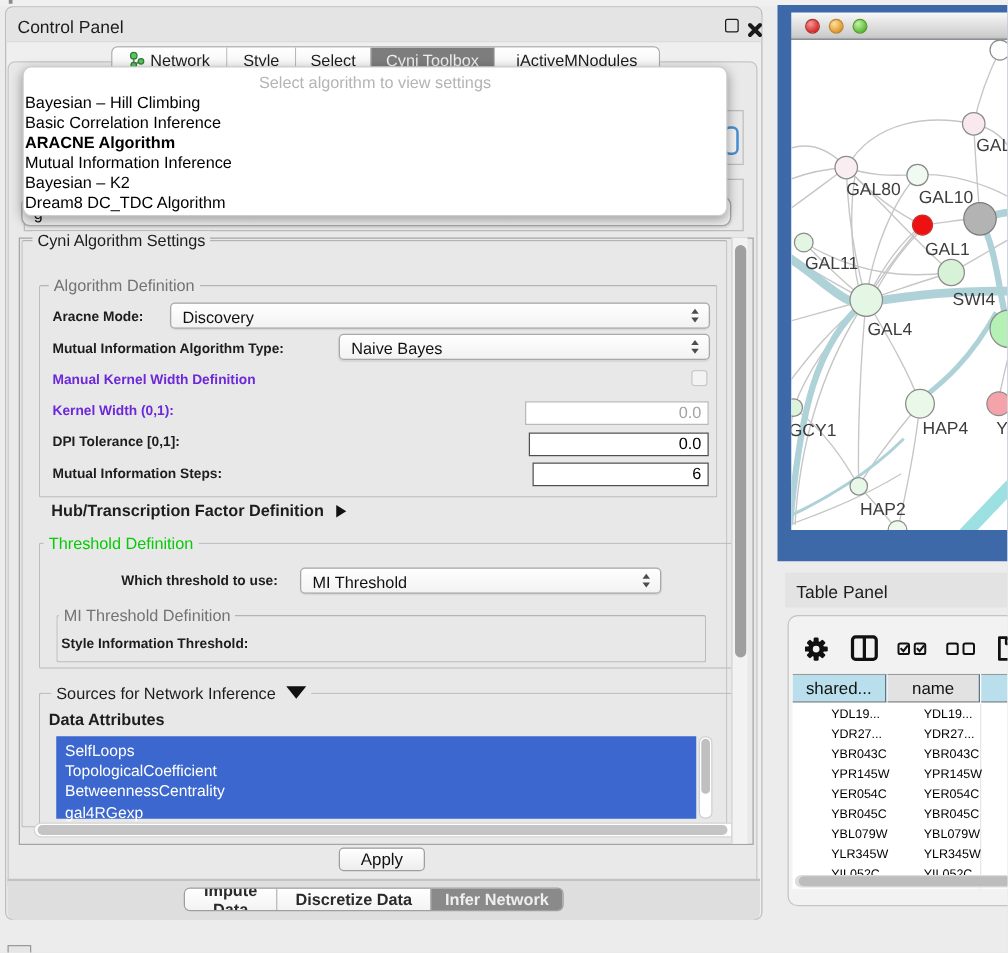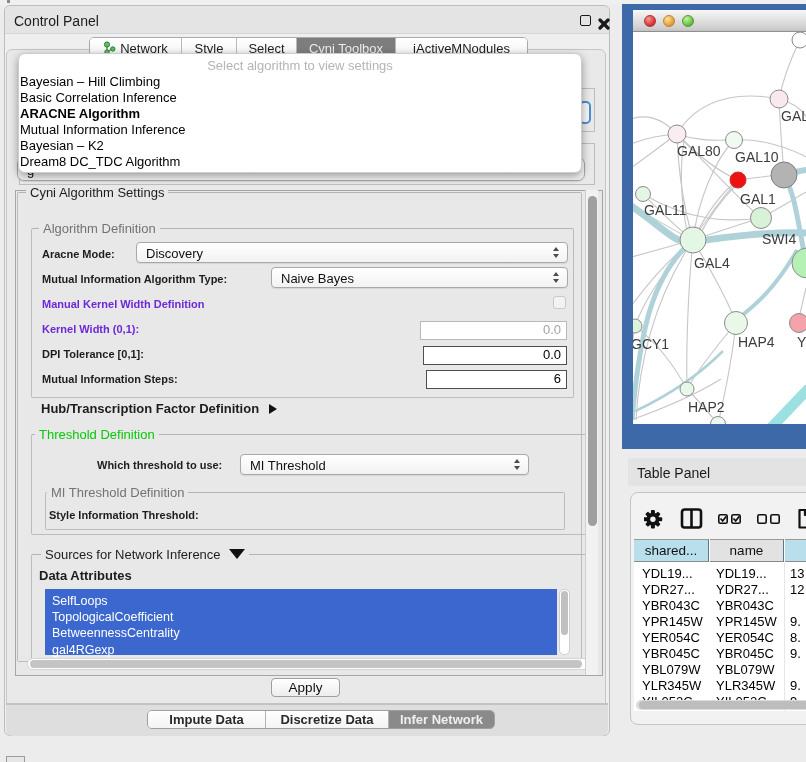--- a/index.html
+++ b/index.html
@@ -78,21 +78,21 @@
 .light { position:absolute; top:5px; width:12px; height:12px; border-radius:50%; }
 #netview { left:633px; top:32px; width:173px; height:392px; background:#ffffff; overflow:hidden; }
 #tptitle { left:628px; top:458px; width:178px; height:28px; background:#e3e3e3; }
 #tptitle span { position:absolute; left:9px; top:7px; font-size:14px; color:#1c1c1c; }
 #tpanel { left:630px; top:492px; width:190px; height:233px; background:#f2f2f2;
   border:1px solid #c4c4c4; border-radius:8px; }
 #tbl { left:634px; top:539px; width:172px; height:172px; background:#ffffff; overflow:hidden;
   font-size:13px; color:#000; }
 .hcell { position:absolute; top:0; height:23px; border-top:1px solid #9a9a9a; border-bottom:1px solid #8a8a8a;
   text-align:center; font-size:13.5px; line-height:22px; color:#111; }
-.trow { position:absolute; font-size:13px; white-space:nowrap; }
+.trow { position:absolute; font-size:10px; white-space:nowrap;margin-left:23px; }
 #tblhsb { left:636px; top:700px; width:170px; height:10px; background:#dcdcdc; border-radius:5px 0 0 5px; }
 #tblhsb i { position:absolute; left:3px; top:1px; width:172px; height:8px; background:#bdbdbd; border-radius:4px; }
 #cornerbtn { left:6px; top:756px; width:19px; height:10px; border:1.5px solid #9a9a9a; background:#e6e6e6; }
 .gtitle-blue { color:#737373; }
 .gtitle-green { color:#06ca06; }
 .tri-r { display:inline-block; width:0; height:0; border-top:5.5px solid transparent;
   border-bottom:5.5px solid transparent; border-left:8px solid #111; vertical-align:-1px; margin-left:6px; }
 .tri-d { display:inline-block; width:0; height:0; border-left:8px solid transparent;
   border-right:8px solid transparent; border-top:10px solid #111; vertical-align:0px; margin-left:5px; }
 </style>
@@ -200,21 +200,21 @@
   <div id="hsb" class="abs">
       <i></i>
     </div>
   <div id="vsb" class="abs">
       <i></i>
     </div>
   <div id="applybtn" class="abs">Apply</div>
   <div id="botdiv" class="abs"></div>
   <div id="botband" class="abs"></div>
   <div id="btabs" class="abs">
-    <div class="tab" style="width:118px;text-align:center;">Impute Data</div>
+    <div class="tab" style="width:74px;text-align:center;">Impute Data</div>
     <div class="tab" style="width:123px;">Discretize Data</div>
     <div class="tab sel" style="width:105px;">Infer Network</div>
   </div>
 </div>
 
 <div id="netframe" class="abs"></div>
 <div id="nettitle" class="abs">
   <div class="light" style="left:11px;background:radial-gradient(circle at 35% 30%,#f39a9a,#dd3b3a 60%,#b01e1e);border:1px solid #ad3232;"></div>
   <div class="light" style="left:30px;background:radial-gradient(circle at 35% 30%,#ffe0a0,#e8a33d 60%,#c07c16);border:1px solid #b8872e;"></div>
   <div class="light" style="left:49px;background:radial-gradient(circle at 35% 30%,#c5f0a8,#6bc648 60%,#3f9a22);border:1px solid #56992e;"></div>

